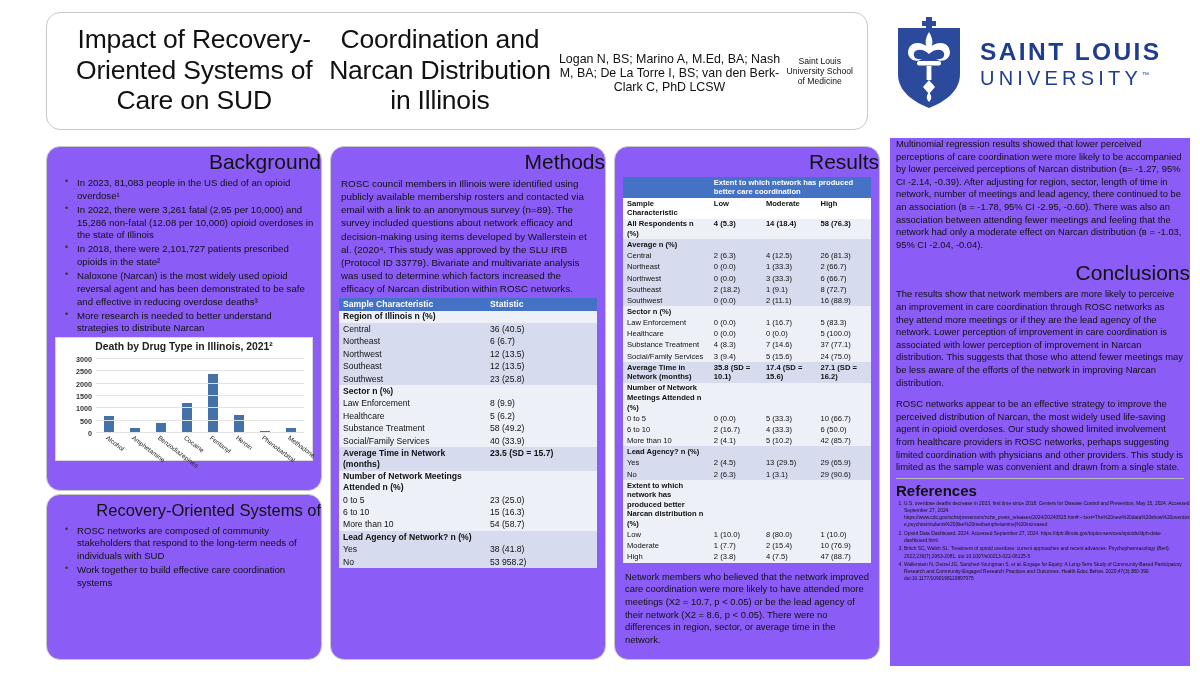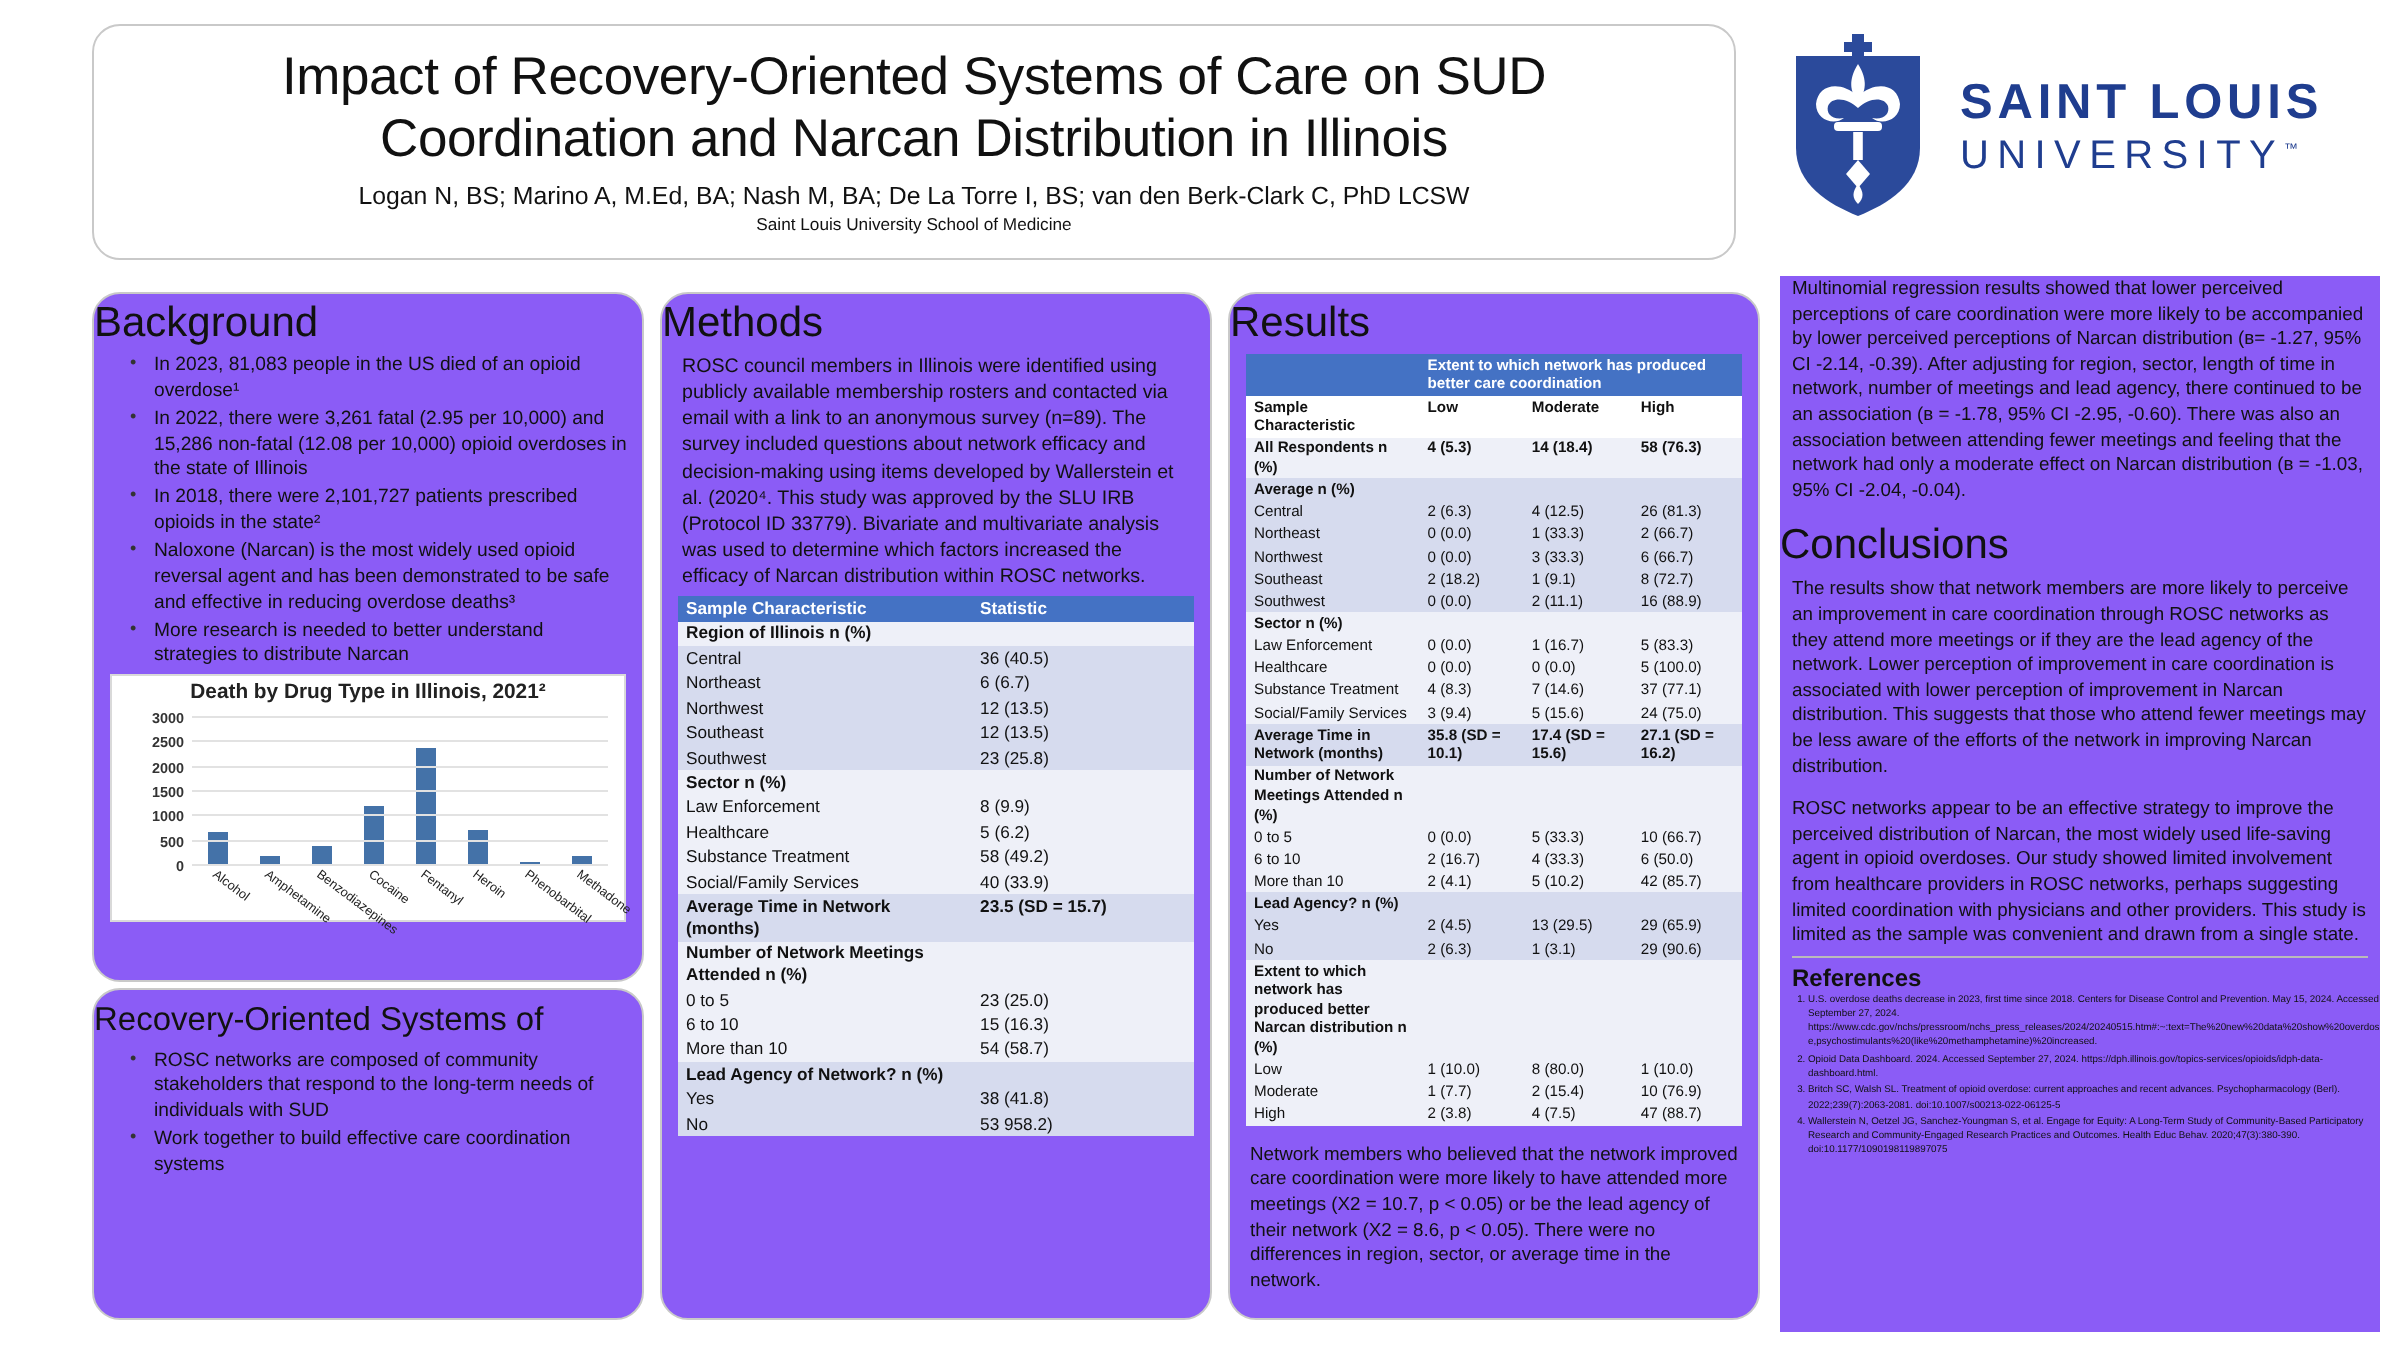--- a/index.html
+++ b/index.html
@@ -16,21 +16,21 @@
     background: #ffffff;
   }
 
   
   .title-box {
     position: absolute;
     left: 46px; top: 12px; width: 822px; height: 118px;
     border: 1px solid #c9c9c9;
     border-radius: 14px;
     background: #fff;
-    display: flex; flex-direction: column;
+    display: flex; flex-direction: row;
     align-items: center; justify-content: center;
     padding: 4px 14px 6px;
   }
   .title-line {
     font-size: 26.5px;
     line-height: 1.16;
     color: #111;
     text-align: center;
     font-weight: 400;
     letter-spacing: -0.2px;
@@ -70,21 +70,21 @@
   .panel {
     position: absolute;
     border: 1px solid #c9c9c9;
     border-radius: 14px;
     background: #8b5cf6;
     overflow: hidden;
   }
   .panel.noborder { border: none; border-radius: 0; }
 
   .sec-head {
-    text-align: left;
+    text-align: right;
     font-size: 21px;
     font-weight: 400;
     color: #111;
     margin: 3px 0 4px;
     line-height: 1.1;
   }
   .sec-head.small { font-size: 16.5px; line-height: 1.2; }
 
   ul.bul {
     margin: 0; padding: 0 6px 0 20px;
@@ -179,21 +179,21 @@
   .hdr-blue { background: #4472c4; color: #ffffff; font-weight: 700; }
   .hdr-blue-empty { background: #4472c4; }
   .r-lav { background: #d6dbee; }
   .r-pale { background: #eef0f8; }
   .r-white { background: #ffffff; }
   .bold { font-weight: 700; }
   .subhdr { background: #eef0f8; font-weight: 700; }
 
   
   .refs-title {
-    font-size: 12px; font-weight: 700; color: #111;
+    font-size: 15px; font-weight: 700; color: #111;
     margin: 3px 0 1px 0;
   }
   .refs { margin: 0; padding-left: 14px; }
   .refs li {
     font-size: 4.9px;
     line-height: 1.45;
     color: #111;
     margin-bottom: 1.5px;
     word-break: break-word;
   }

